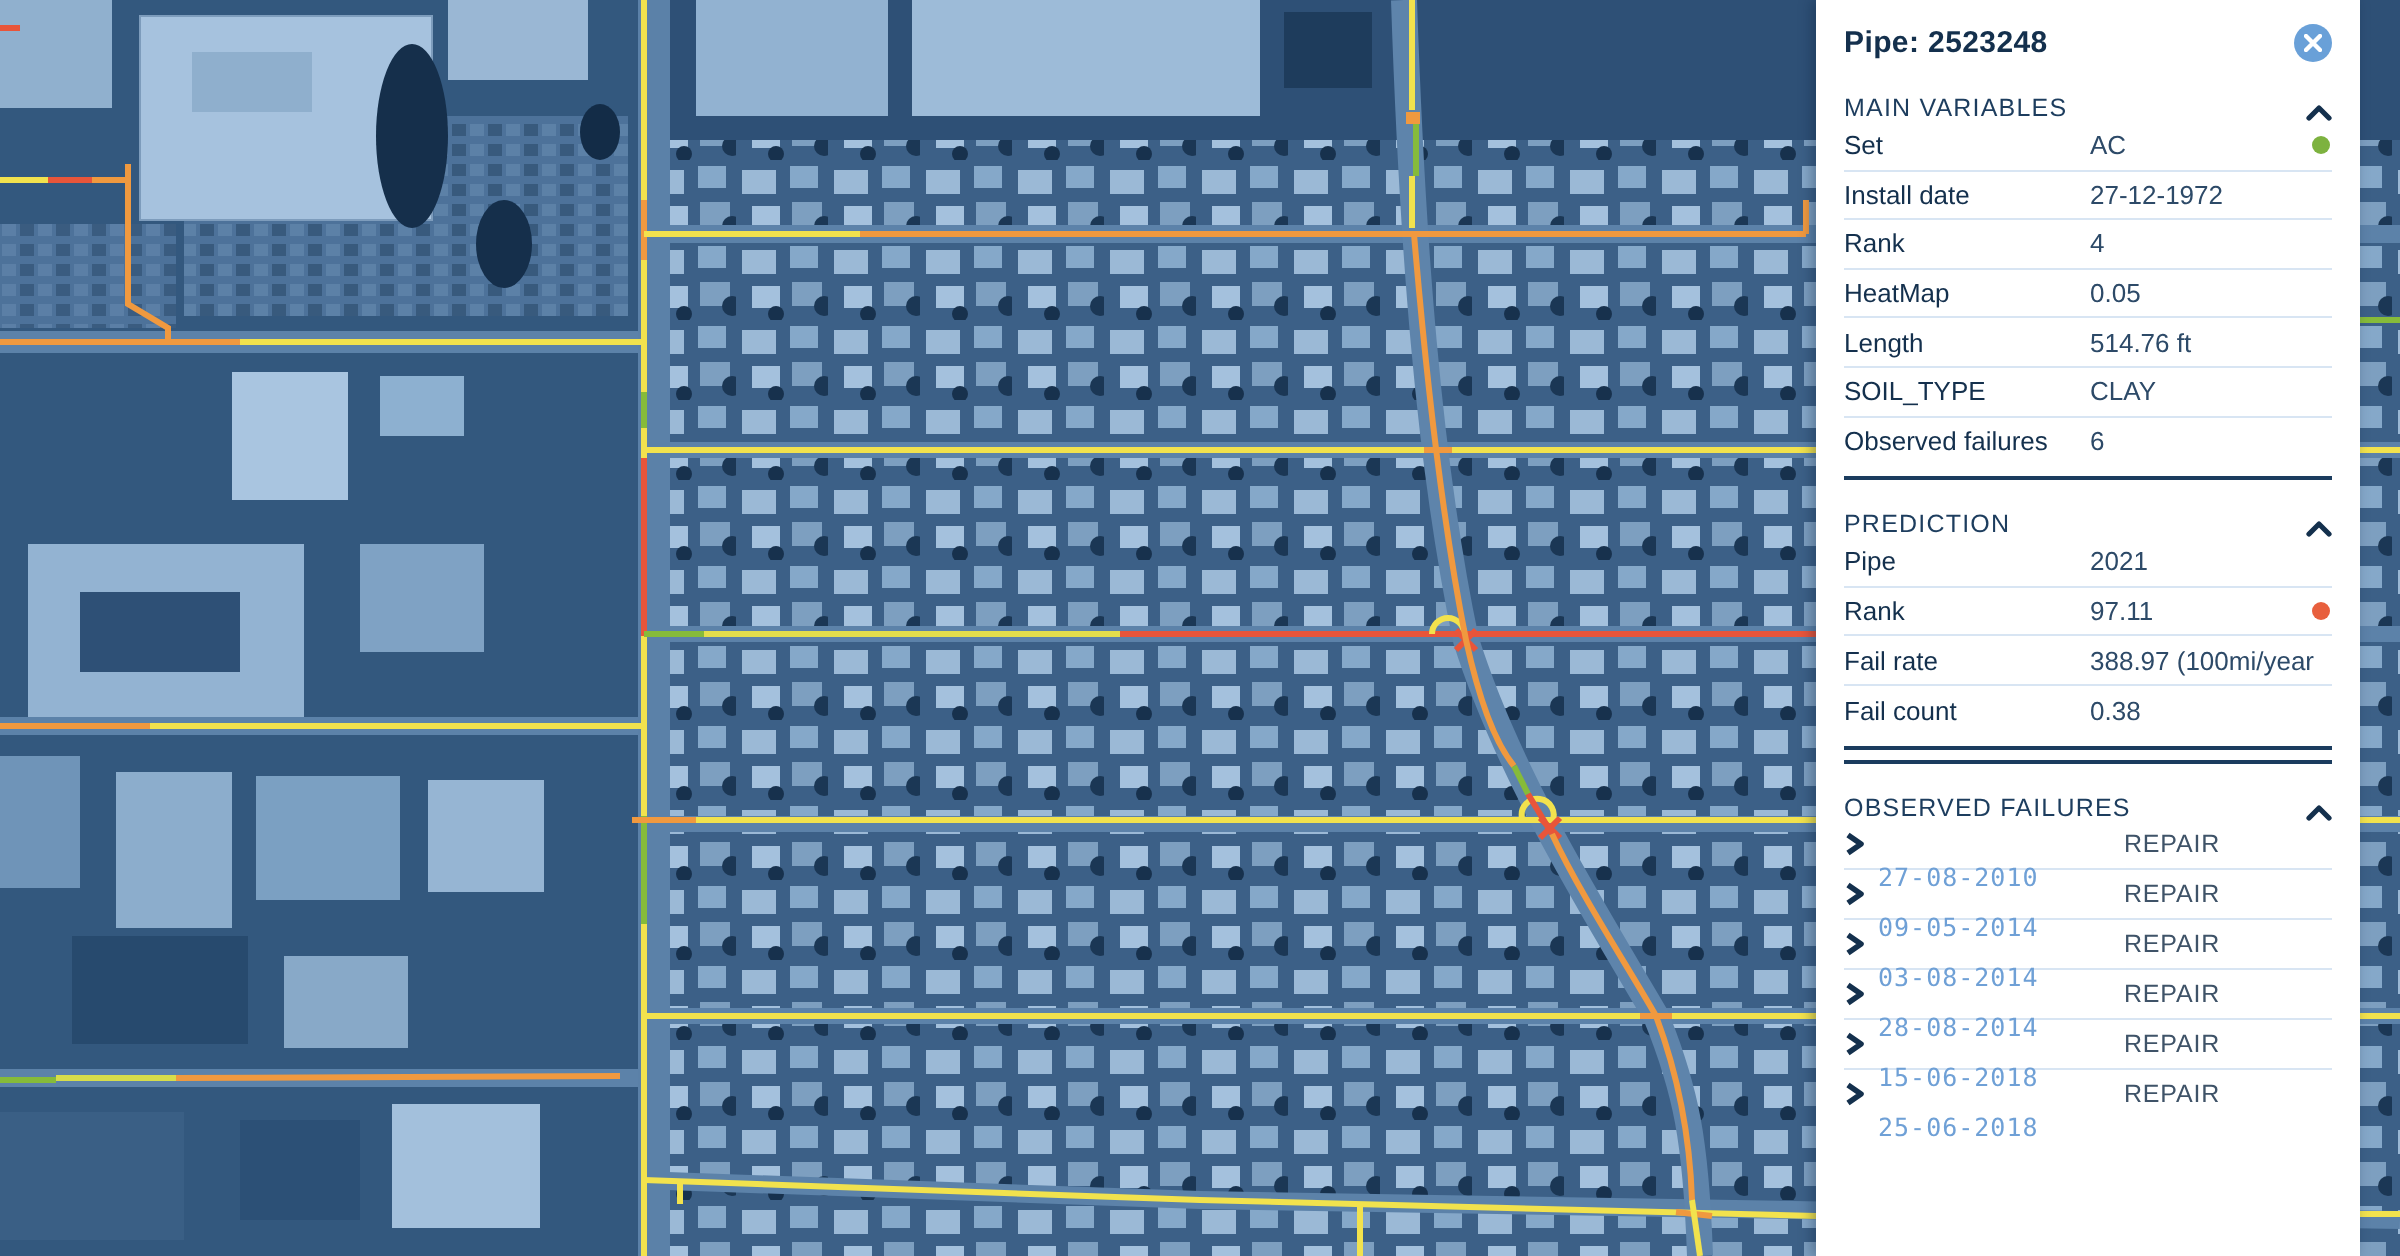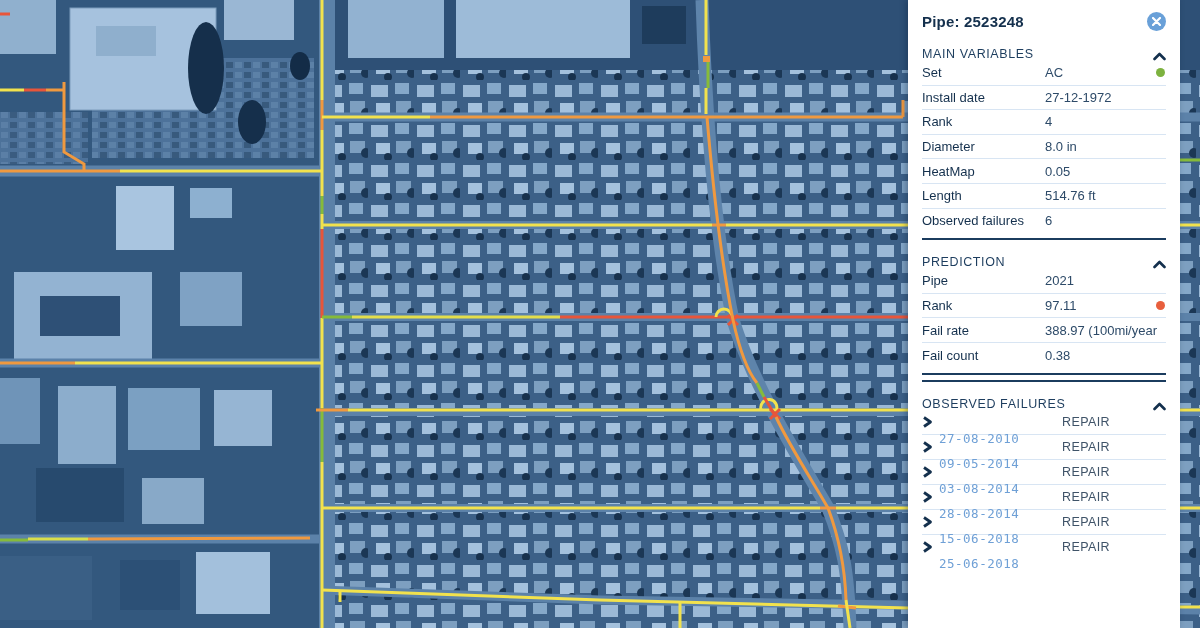--- a/index.html
+++ b/index.html
@@ -212,30 +212,30 @@
       </div>
       <div class="row">
         <span class="label">Install date</span>
         <span class="value">27-12-1972</span>
       </div>
       <div class="row">
         <span class="label">Rank</span>
         <span class="value">4</span>
       </div>
       <div class="row">
-        <span class="label">Diameter</span>
-        <span class="value">8.0 in</span>
-      </div>
-      <div class="row">
         <span class="label">HeatMap</span>
         <span class="value">0.05</span>
       </div>
       <div class="row">
         <span class="label">Length</span>
         <span class="value">514.76 ft</span>
+      </div>
+      <div class="row">
+        <span class="label">SOIL_TYPE</span>
+        <span class="value">CLAY</span>
       </div>
       <div class="row">
         <span class="label">Observed failures</span>
         <span class="value">6</span>
       </div>
     </div>
 
     <div class="divider-dark"></div>
 
     <div class="section-head">

